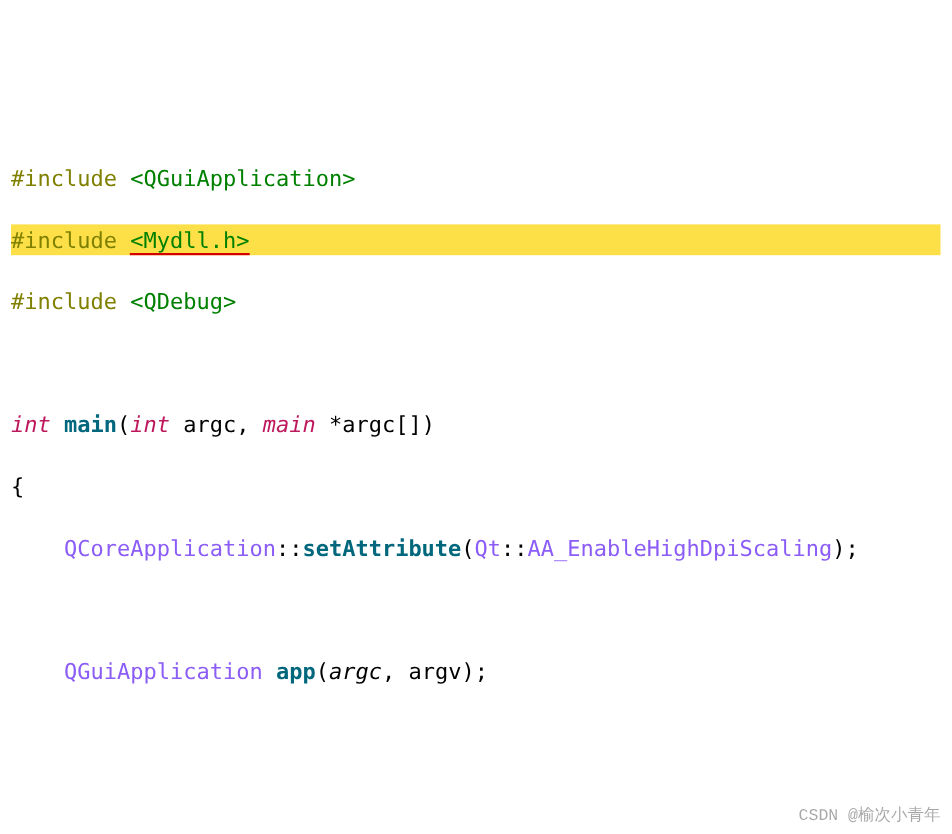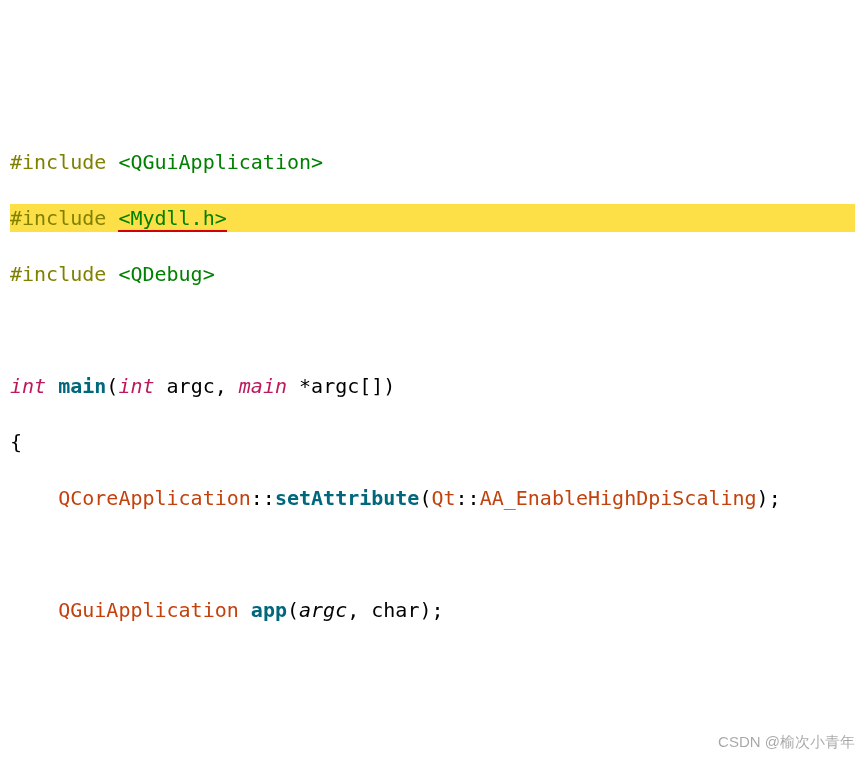--- a/index.html
+++ b/index.html
@@ -11,53 +11,53 @@
     padding: 8px 10px;
     white-space: pre;
     color: #000;
     width: 865px;
     height: 758px;
     position: relative;
   }
   .preproc { color: #808000; }
   .header  { color: #008000; }
   .keyword { color: #be185d; font-style: italic; }
-  .type    { color: #c2410c; }
+  .type    { color: #8b5cf6; }
   .func    { color: #00677c; font-weight: bold; }
   .paren   { color: #000; }
   .arg-ital{ color: #000; font-style: italic; }
   .plain   { color: #000; }
   .red-underline { border-bottom: 2px solid #d40000; }
   .hl-pink { background: #fde047; }
   .line { display: block; }
   .watermark {
     position: absolute;
     bottom: 6px;
     right: 10px;
     color: rgba(0,0,0,0.35);
     font-size: 15px;
-    font-family: Liberation Sans, sans-serif;
+    font-family: Liberation Mono, monospace;
     text-align: center;
   }
 </style>
 </head>
 <body>
 
 
 
 <div>
 <span class="line"><span class="preproc">#include</span> <span class="header">&lt;QGuiApplication&gt;</span></span>
 <span class="line hl-pink"><span class="preproc">#include</span> <span class="header red-underline">&lt;Mydll.h&gt;</span></span>
 <span class="line"><span class="preproc">#include</span> <span class="header">&lt;QDebug&gt;</span></span>
 <span class="line"> </span>
 <span class="line"><span class="keyword">int</span> <span class="func">main</span><span class="paren">(</span><span class="keyword">int</span> <span class="plain">argc</span><span class="plain">, </span><span class="keyword">main</span> <span class="plain">*argc[]</span><span class="paren">)</span></span>
 <span class="line"><span class="plain">{</span></span>
 <span class="line">    <span class="type">QCoreApplication</span><span class="plain">::</span><span class="func">setAttribute</span><span class="paren">(</span><span class="type">Qt</span><span class="plain">::</span><span class="type">AA_EnableHighDpiScaling</span><span class="paren">)</span><span class="plain">;</span></span>
 <span class="line"> </span>
-<span class="line">    <span class="type">QGuiApplication</span> <span class="func">app</span><span class="paren">(</span><span class="arg-ital">argc</span><span class="plain">, </span><span class="plain">char</span><span class="paren">)</span><span class="plain">;</span></span>
+<span class="line">    <span class="type">QGuiApplication</span> <span class="func">app</span><span class="paren">(</span><span class="arg-ital">argc</span><span class="plain">, </span><span class="plain">argv</span><span class="paren">)</span><span class="plain">;</span></span>
 <span class="line"> </span>
 
 
 
 
 
 
 
 
 

